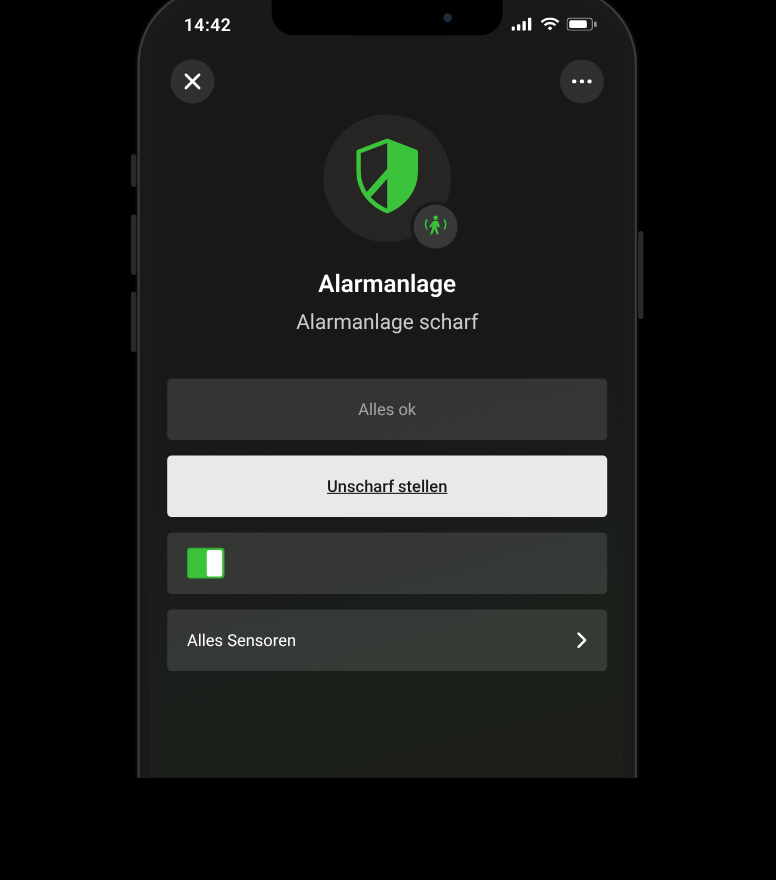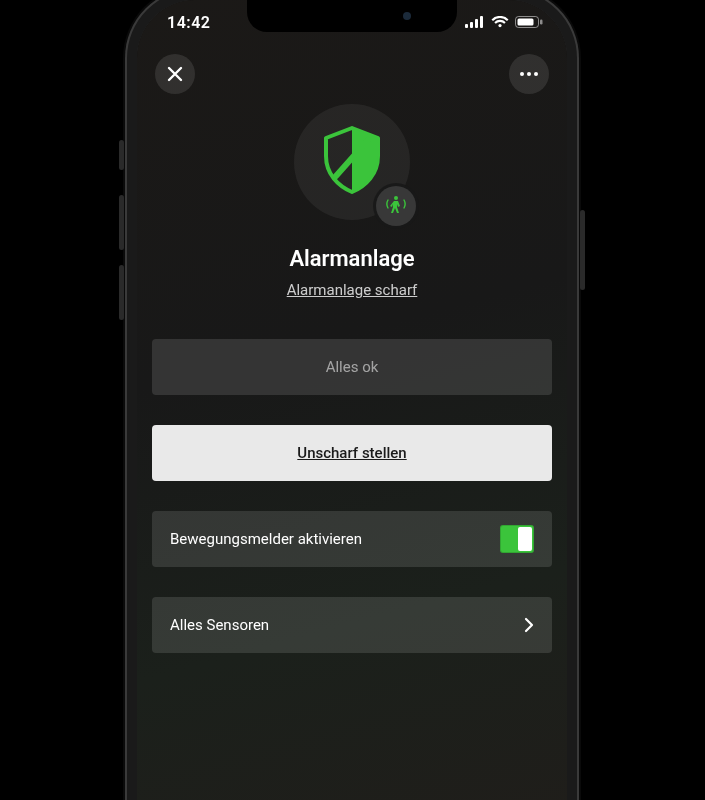--- a/index.html
+++ b/index.html
@@ -1,17 +1,17 @@
 <!DOCTYPE html>
 <html><head>
 <meta charset="utf-8">
 <style>
   
   html,body{margin:0;padding:0;background:#000;height:100%;font-family:-apple-system,BlinkMacSystemFont,"Segoe UI",Roboto,Helvetica,Arial,sans-serif;-webkit-font-smoothing:antialiased;}
-  .stage{width:705px;height:800px;position:relative;overflow:hidden;}
+  .stage{width:705px;height:707px;position:relative;overflow:hidden;}
   .phone{
     position:absolute;left:137px;top:0;
     width:430px;height:860px;
     border-radius:58px;
     background:linear-gradient(165deg,#1b1917 0%,#181818 40%,#1b201b 70%,#201d1a 100%);
     box-shadow:0 0 0 10px #1a1a1a,0 0 0 12px #3a3a3a,0 0 0 14px #0a0a0a;
   }
   
   .hw{position:absolute;background:#2a2a2a;border-radius:3px;}
   .hw.mute {left:-18px;top:140px;width:5px;height:30px;}
@@ -33,24 +33,24 @@
   
   .headerrow{display:flex;justify-content:space-between;padding:10px 18px 0 18px;}
   .icon-btn{width:40px;height:40px;border-radius:50%;background:rgba(255,255,255,0.10);display:flex;align-items:center;justify-content:center;cursor:pointer;}
   .icon-btn svg{display:block;}
 
   
   .hero{display:flex;flex-direction:column;align-items:center;margin-top:10px;justify-content:space-between;}
   .shield-circle{position:relative;width:116px;height:116px;border-radius:50%;background:rgba(255,255,255,0.06);display:flex;align-items:center;justify-content:center;}
   .motion-badge{position:absolute;right:-6px;bottom:-6px;width:40px;height:40px;border-radius:50%;background:#383838;display:flex;align-items:center;justify-content:center;box-shadow:0 0 0 3px rgba(24,24,24,0.9);}
   .title{color:#fff;font-size:22px;font-weight:600;margin-top:26px;}
-  .subtitle{color:rgba(255,255,255,0.78);font-size:15px;margin-top:10px;text-decoration:underline;}
+  .subtitle{color:rgba(255,255,255,0.78);font-size:19px;margin-top:10px;}
 
   
-  .stack{margin-top:40px;padding:0 15px;display:flex;flex-direction:column;gap:30px;}
+  .stack{margin-top:40px;padding:0 15px;display:flex;flex-direction:column;gap:14px;}
   .tile{border-radius:4px;display:flex;align-items:center;height:56px;padding:0 18px;font-size:15px;}
   .tile.status{background:rgba(255,255,255,0.12);color:rgba(255,255,255,0.55);justify-content:center;cursor:default;}
   .tile.primary{background:#e9e9e9;color:#1a1a1a;font-weight:500;justify-content:center;cursor:pointer;text-decoration:underline;}
   .tile.row{background:rgba(255,255,255,0.12);color:#fff;justify-content:space-between;cursor:pointer;}
   .toggle{width:34px;height:28px;background:#3bc43b;border-radius:3px;position:relative;box-shadow:inset 0 0 0 1px rgba(0,0,0,0.15);}
   .toggle .knob{position:absolute;top:2px;right:2px;width:14px;height:24px;background:#fff;border-radius:2px;}
   .chev svg{display:block;}
 </style>
 </head>
 <body>
@@ -150,21 +150,20 @@
       <div class="stack">
         <div class="tile status">
           <span>Alles ok</span>
         </div>
 
         <div class="tile primary">
           <span>Unscharf stellen</span>
         </div>
 
         <div class="tile row">
-          <span>Bewegungsmelder aktivieren</span>
           <span class="toggle">
             <span class="knob"></span>
           </span>
         </div>
 
         <div class="tile row">
           <span>Alles Sensoren</span>
           <span class="chev">
             <svg width="10" height="16" viewBox="0 0 10 16">
                 <path d="M2 2 L8 8 L2 14" fill="none" stroke="#fff" stroke-width="2.2" stroke-linecap="round" stroke-linejoin="round"></path>

